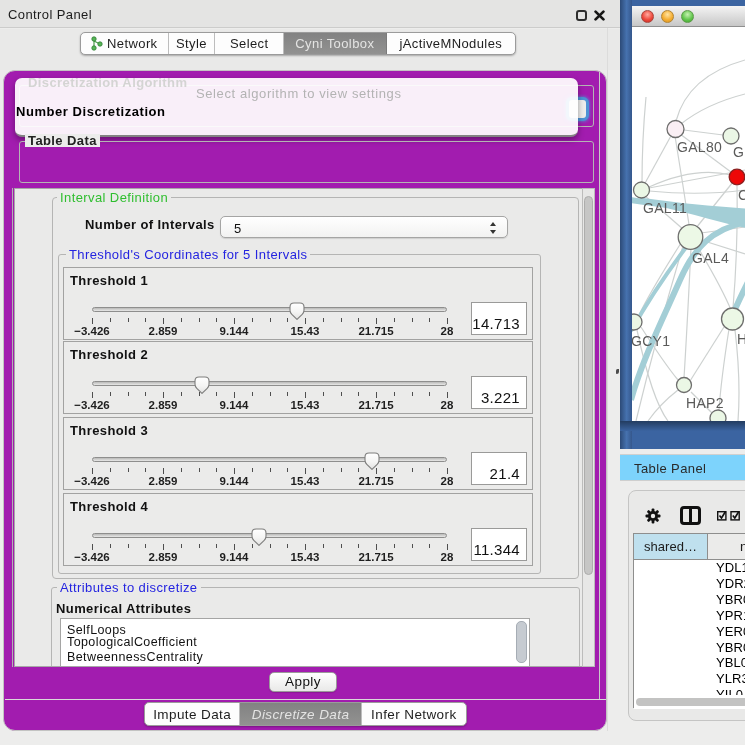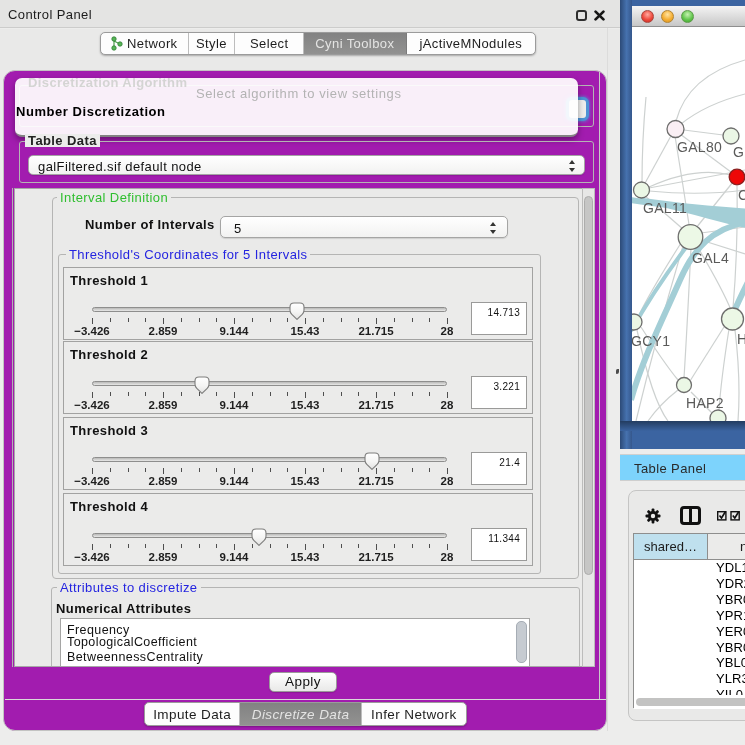--- a/index.html
+++ b/index.html
@@ -7,21 +7,21 @@
 body { font-family:"Liberation Sans", sans-serif; letter-spacing:0.4px; background:#ededec; position:relative; overflow:hidden; }
 .abs { position:absolute; }
 
 
 #titlebar { left:0; top:0; width:620px; height:28px; background:#e4e4e3; border-bottom:1px solid #cccccb; }
 #titlebar .t { position:absolute; left:8px; top:7px; font-size:13px; color:#1c1c1c; }
 #btn-float { left:576px; top:10px; width:11px; height:11px; border:2px solid #2e2e2e; border-radius:3px; }
 #btn-close { left:594px; top:10px; width:11px; height:11px; }
 
 
-#tabbar { left:100px; top:32px; width:436px; height:23px; background:#fdfdfd; border:1px solid #9b9b9b; border-radius:5px; box-shadow:0 1px 2px rgba(0,0,0,0.28); display:flex; font-size:13px; color:#1d1d1d; overflow:hidden; }
+#tabbar { left:80px; top:32px; width:436px; height:23px; background:#fdfdfd; border:1px solid #9b9b9b; border-radius:5px; box-shadow:0 1px 2px rgba(0,0,0,0.28); display:flex; font-size:13px; color:#1d1d1d; overflow:hidden; }
 #tabbar .seg { height:100%; display:flex; align-items:center; justify-content:center; border-right:1px solid #bdbdbd; }
 #tabbar .seg.last { border-right:none; }
 #tabbar .seg.sel { background:linear-gradient(#828282,#929291); color:#e4e4e3; border-right-color:#7b7b7b; }
 
 
 #outer { left:3px; top:70px; width:604px; height:661px; background:#a21caf; border:1px solid #c3c3c2; border-radius:12px; }
 .gbox { position:absolute; border:1px solid #b5b5b4; border-radius:3px; }
 .glabel { position:absolute; font-size:13px; background:#ececeb; padding:0 3px; line-height:13px; }
 .combo { position:absolute; background:linear-gradient(#ffffff,#f2f2f1); border:1px solid #a5a5a4; border-radius:5px; box-shadow:0 1px 1px rgba(0,0,0,0.12); }
 .combo .txt { position:absolute; left:9px; top:3px; font-size:13px; color:#111; }
@@ -36,21 +36,21 @@
 #popup .it2 { letter-spacing:0.55px; position:absolute; left:1px; top:39.5px; font-size:13px; color:#000; }
 
 
 #scrollp { position:absolute; left:10px; top:117px; width:581px; height:479px; background:#eaeae9; border:1px solid #a8a8a7; overflow:hidden; }
 
 
 .tblock { position:absolute; left:48px; width:470px; height:73px; border:1px solid #a2a2a1; background:#ebebea; }
 .tblock .name { position:absolute; left:6px; top:5px; font-size:13px; font-weight:bold; color:#111; }
 .track { position:absolute; left:28px; top:39px; width:355px; height:5px; border:1px solid #8e8e8d; border-radius:3px; background:linear-gradient(#b9b9b8,#e8e8e7); }
 .vbox { position:absolute; left:407px; top:34px; width:56px; height:33px; background:#fff; border:1px solid #9a9a99; }
-.vbox span { position:absolute; right:6px; top:4px; font-size:10px; letter-spacing:0.3px; color:#111; }
+.vbox span { position:absolute; right:6px; top:12px; font-size:15px; letter-spacing:0.3px; color:#111; }
 .tick { position:absolute; width:1px; background:#4e4e4e; }
 .tlab { position:absolute; top:57px; letter-spacing:0; font-size:11.5px; font-weight:bold; color:#1e1e1e; transform:translateX(-50%); }
 .thumb { position:absolute; top:34px; }
 
 
 #ndlist { position:absolute; left:45px; top:429px; width:470px; height:60px; background:#fff; border:1px solid #a5a5a4; font-size:12.5px; color:#111; }
 #ndlist div { padding-left:6px; height:15.6px; line-height:15.6px; }
 #ndlist div:first-child { padding-top:4px; }
 #ndlist .sb { position:absolute; right:2px; top:1.5px; width:11px; height:42px; background:#c6cbd1; border:1px solid #a6adb5; border-radius:5px; padding:0; }
 
@@ -118,27 +118,20 @@
   <div class="glabel" style="left:21px; top:5px; color:#d4d4d3; font-weight:bold; z-index:5; background:none;">Discretization Algorithm</div>
   <div style="position:absolute; left:562px; top:26px; width:23px; height:24px; background:#ededec; border-radius:6px; border:3px solid #4d92d5; box-shadow:0 0 3px 1px rgba(77,146,213,0.65);"></div>
 
   <div style="position:absolute;text-align:center;" id="popup">
     <span class="hint">Select algorithm to view settings</span>
     <span class="it1">Number Discretization</span>
   </div>
 
   <div class="gbox" style="left:15px; top:70px; width:575px; height:42px;"></div>
   <div class="glabel" style="left:21px; top:63px; color:#222; font-weight:bold;">Table Data</div>
-  <div class="combo" style="left:24px; top:84px; width:557px; height:20px;">
-    <span class="txt">galFiltered.sif default node</span>
-    <div class="arrows" style="right:7px; top:4px;">
-        <div class="up"></div>
-        <div class="dn"></div>
-      </div>
-  </div>
 
   <div style="position:absolute; left:7.5px; top:117px; width:1px; height:479px; background:#b2b2b1;"></div>
   <div id="scrollp">
     <div class="gbox" style="left:37px; top:8px; width:527px; height:382px; border-radius:4px;"></div>
     <div class="glabel" style="left:42px; top:2px; color:#2fbe2f; background:#eaeae9;">Interval Definition</div>
 
     <div style="position:absolute; left:70px; top:28px; font-size:13px; font-weight:bold; color:#111;">Number of Intervals</div>
     <div class="combo" style="left:205px; top:27px; width:288px; height:22px;">
       <span class="txt" style="top:4px; left:13px;">5</span>
       <div class="arrows" style="right:9px; top:5px;">
@@ -326,21 +319,21 @@
     <div class="vbox">
             <span>11.344</span>
           </div>
   </div>
   </div>
 
     <div class="gbox" style="left:36px; top:398px; width:529px; height:95px;"></div>
     <div class="glabel" style="left:42px; top:392px; color:#2424e0; background:#eaeae9;">Attributes to discretize</div>
     <div style="position:absolute; left:41px; top:412px; font-size:13px; font-weight:bold; color:#111;">Numerical Attributes</div>
     <div id="ndlist">
-      <div>Frequency</div>
+      <div>SelfLoops</div>
       <div>TopologicalCoefficient</div>
       <div>BetweennessCentrality</div>
       <div class="sb"></div>
     </div>
   </div>
   <div class="abs" id="vsb">
       <div class="th"></div>
     </div>
 
   <div style="position:absolute; left:1px; top:628px; width:601px; height:1px; background:#dadad9;"></div>

